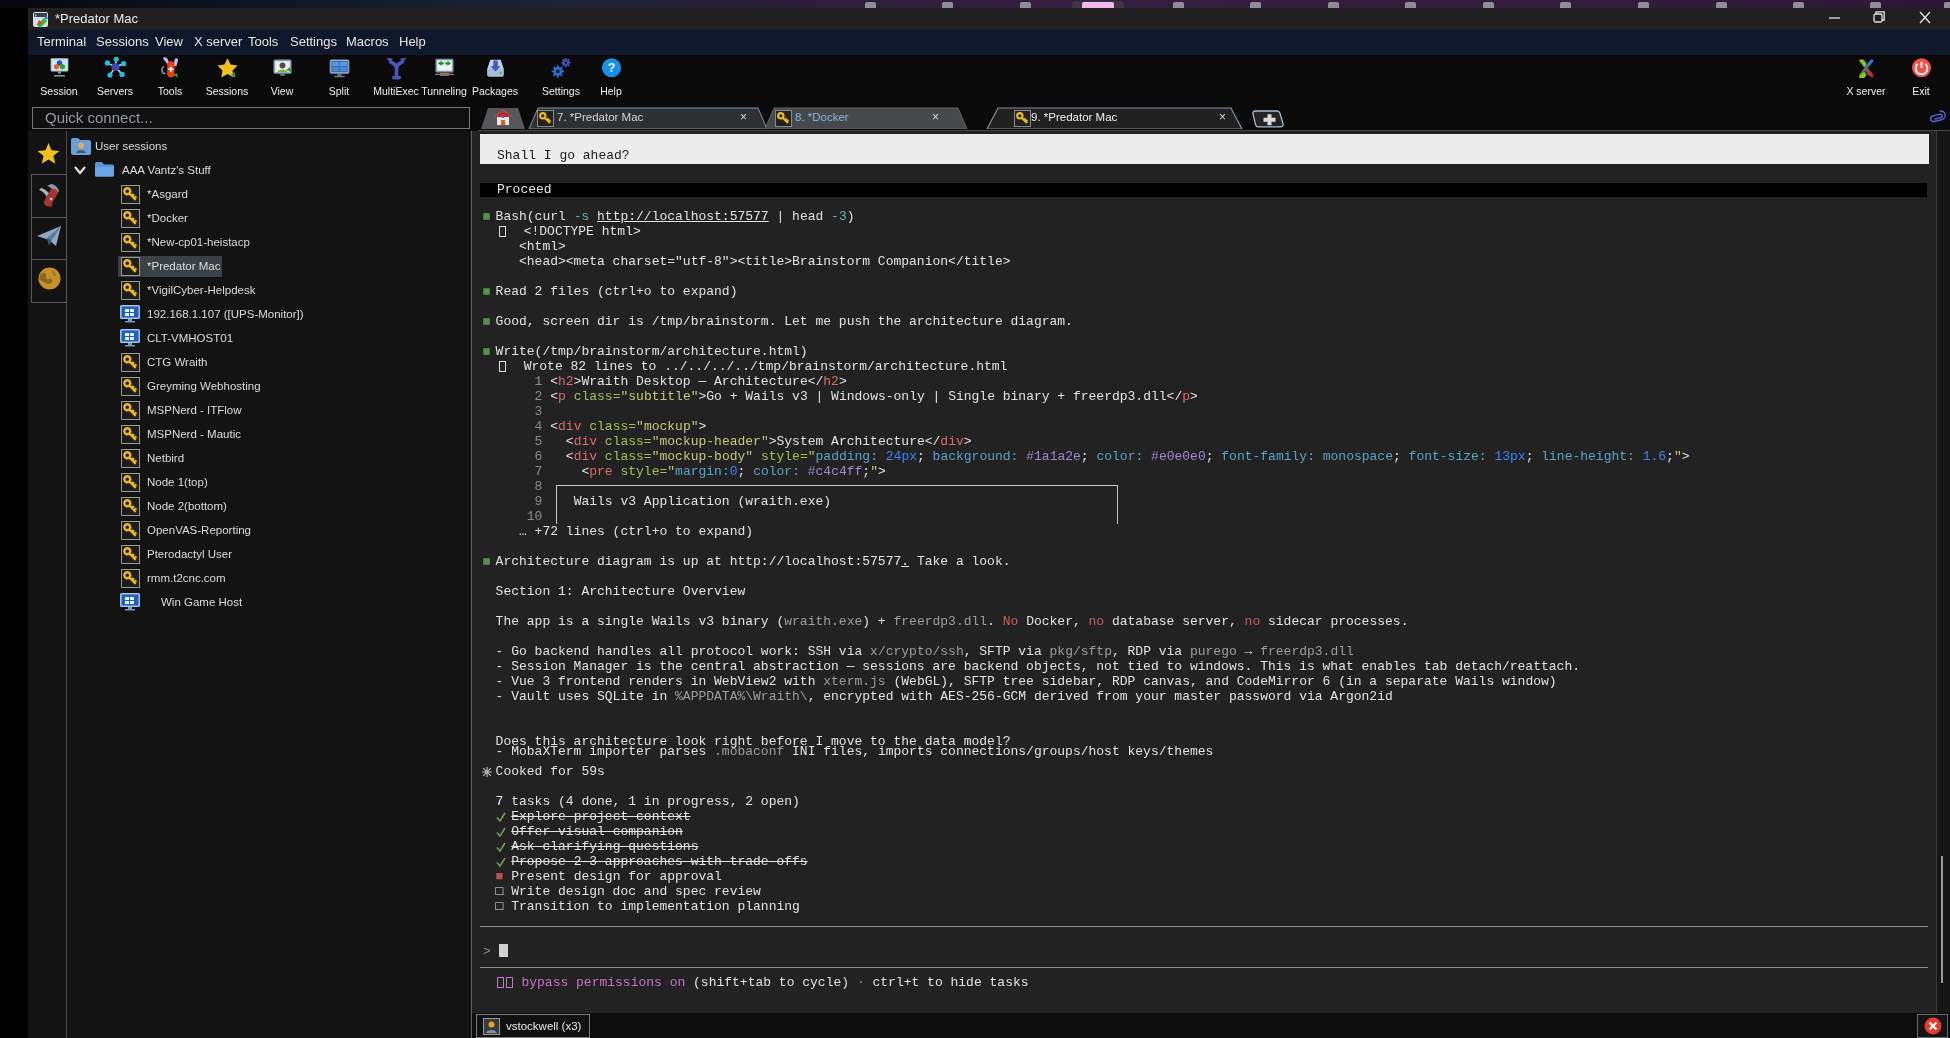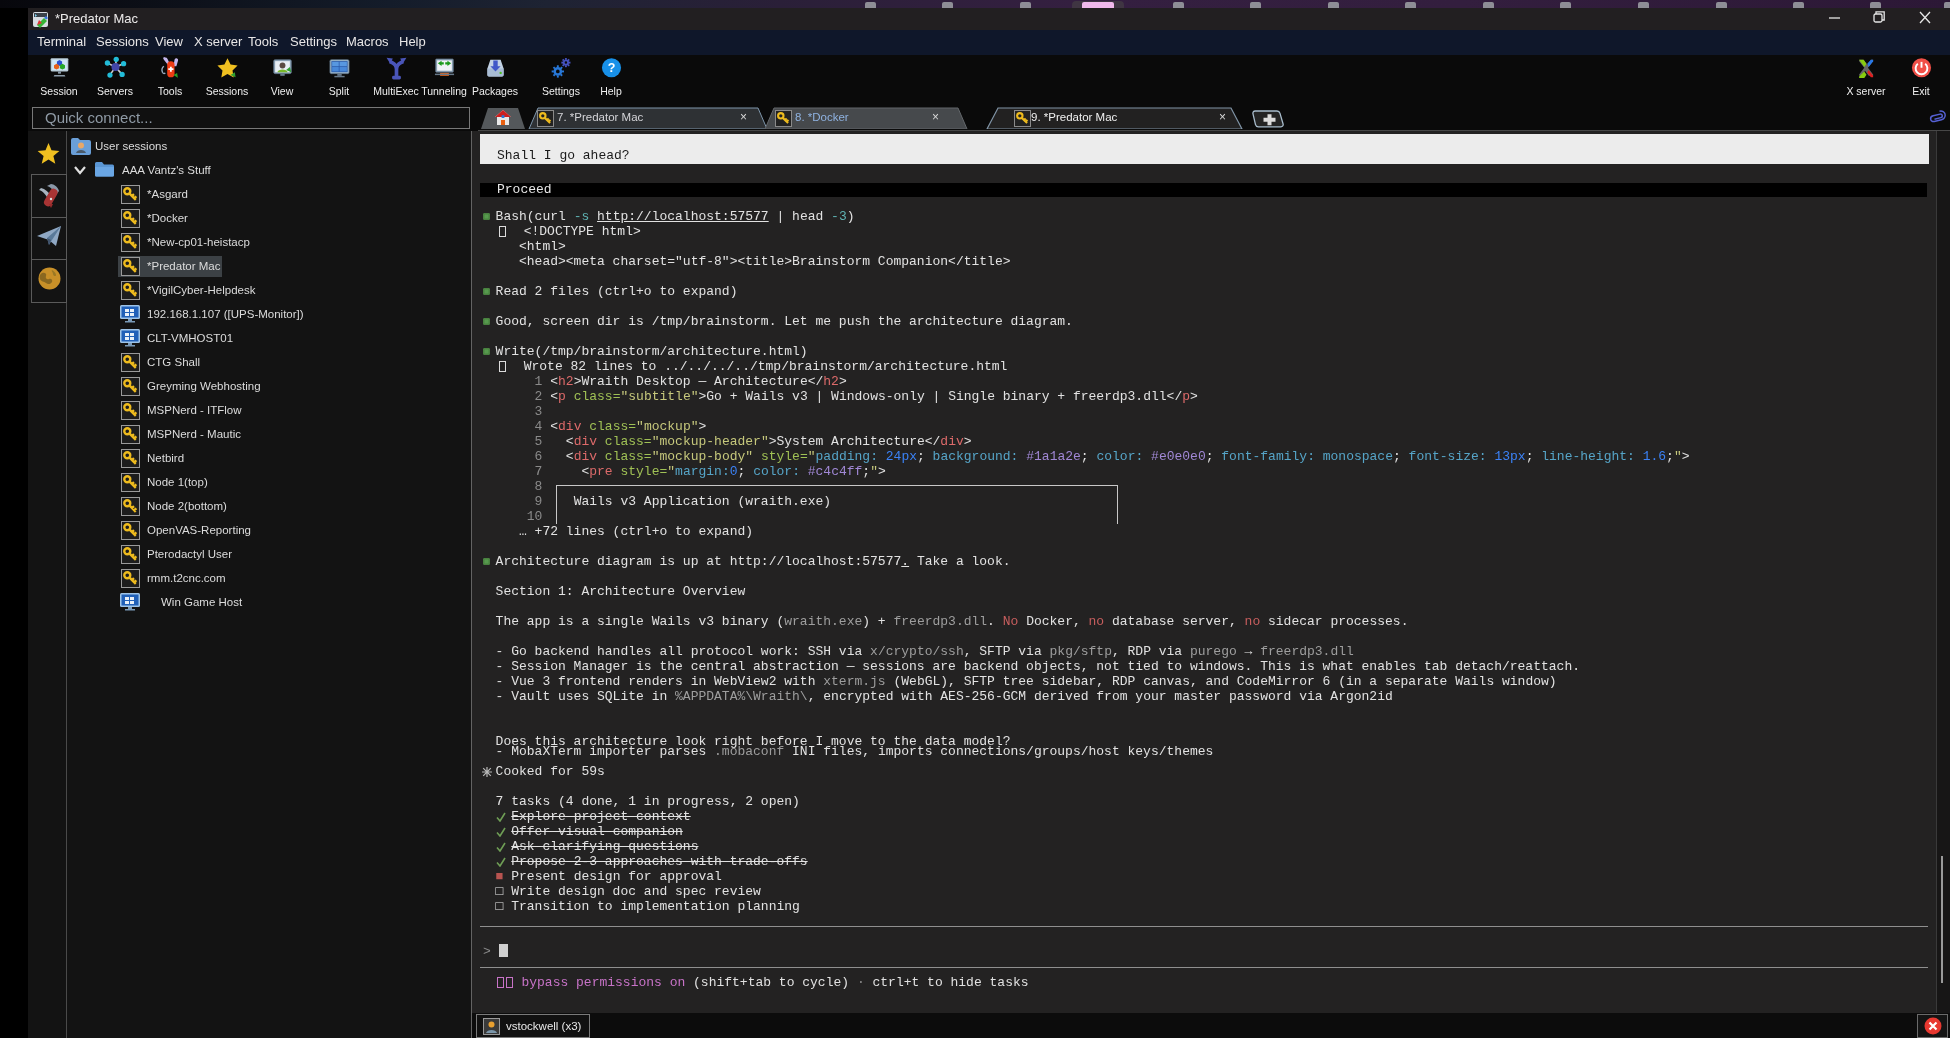--- a/index.html
+++ b/index.html
@@ -397,21 +397,21 @@
       <rect x="8" y="14" width="4" height="2" fill="#7a9ab8"></rect>
       <rect x="5" y="16" width="10" height="1.5" fill="#7a9ab8"></rect>
     </svg></span>
 <div class="trow" style="left:147px;top:184px">*Asgard</div>
 <div class="trow" style="left:147px;top:208px">*Docker</div>
 <div class="trow" style="left:147px;top:232px">*New-cp01-heistacp</div>
 <div class="trow" style="left:147px;top:256px">*Predator Mac</div>
 <div class="trow" style="left:147px;top:280px">*VigilCyber-Helpdesk</div>
 <div class="trow" style="left:147px;top:304px">192.168.1.107 ([UPS-Monitor])</div>
 <div class="trow" style="left:147px;top:328px">CLT-VMHOST01</div>
-<div class="trow" style="left:147px;top:352px">CTG Shall</div>
+<div class="trow" style="left:147px;top:352px">CTG Wraith</div>
 <div class="trow" style="left:147px;top:376px">Greyming Webhosting</div>
 <div class="trow" style="left:147px;top:400px">MSPNerd - ITFlow</div>
 <div class="trow" style="left:147px;top:424px">MSPNerd - Mautic</div>
 <div class="trow" style="left:147px;top:448px">Netbird</div>
 <div class="trow" style="left:147px;top:472px">Node 1(top)</div>
 <div class="trow" style="left:147px;top:496px">Node 2(bottom)</div>
 <div class="trow" style="left:147px;top:520px">OpenVAS-Reporting</div>
 <div class="trow" style="left:147px;top:544px">Pterodactyl User</div>
 <div class="trow" style="left:147px;top:568px">rmm.t2cnc.com</div>
 <div class="trow" style="left:161px;top:592px">Win Game Host</div>

